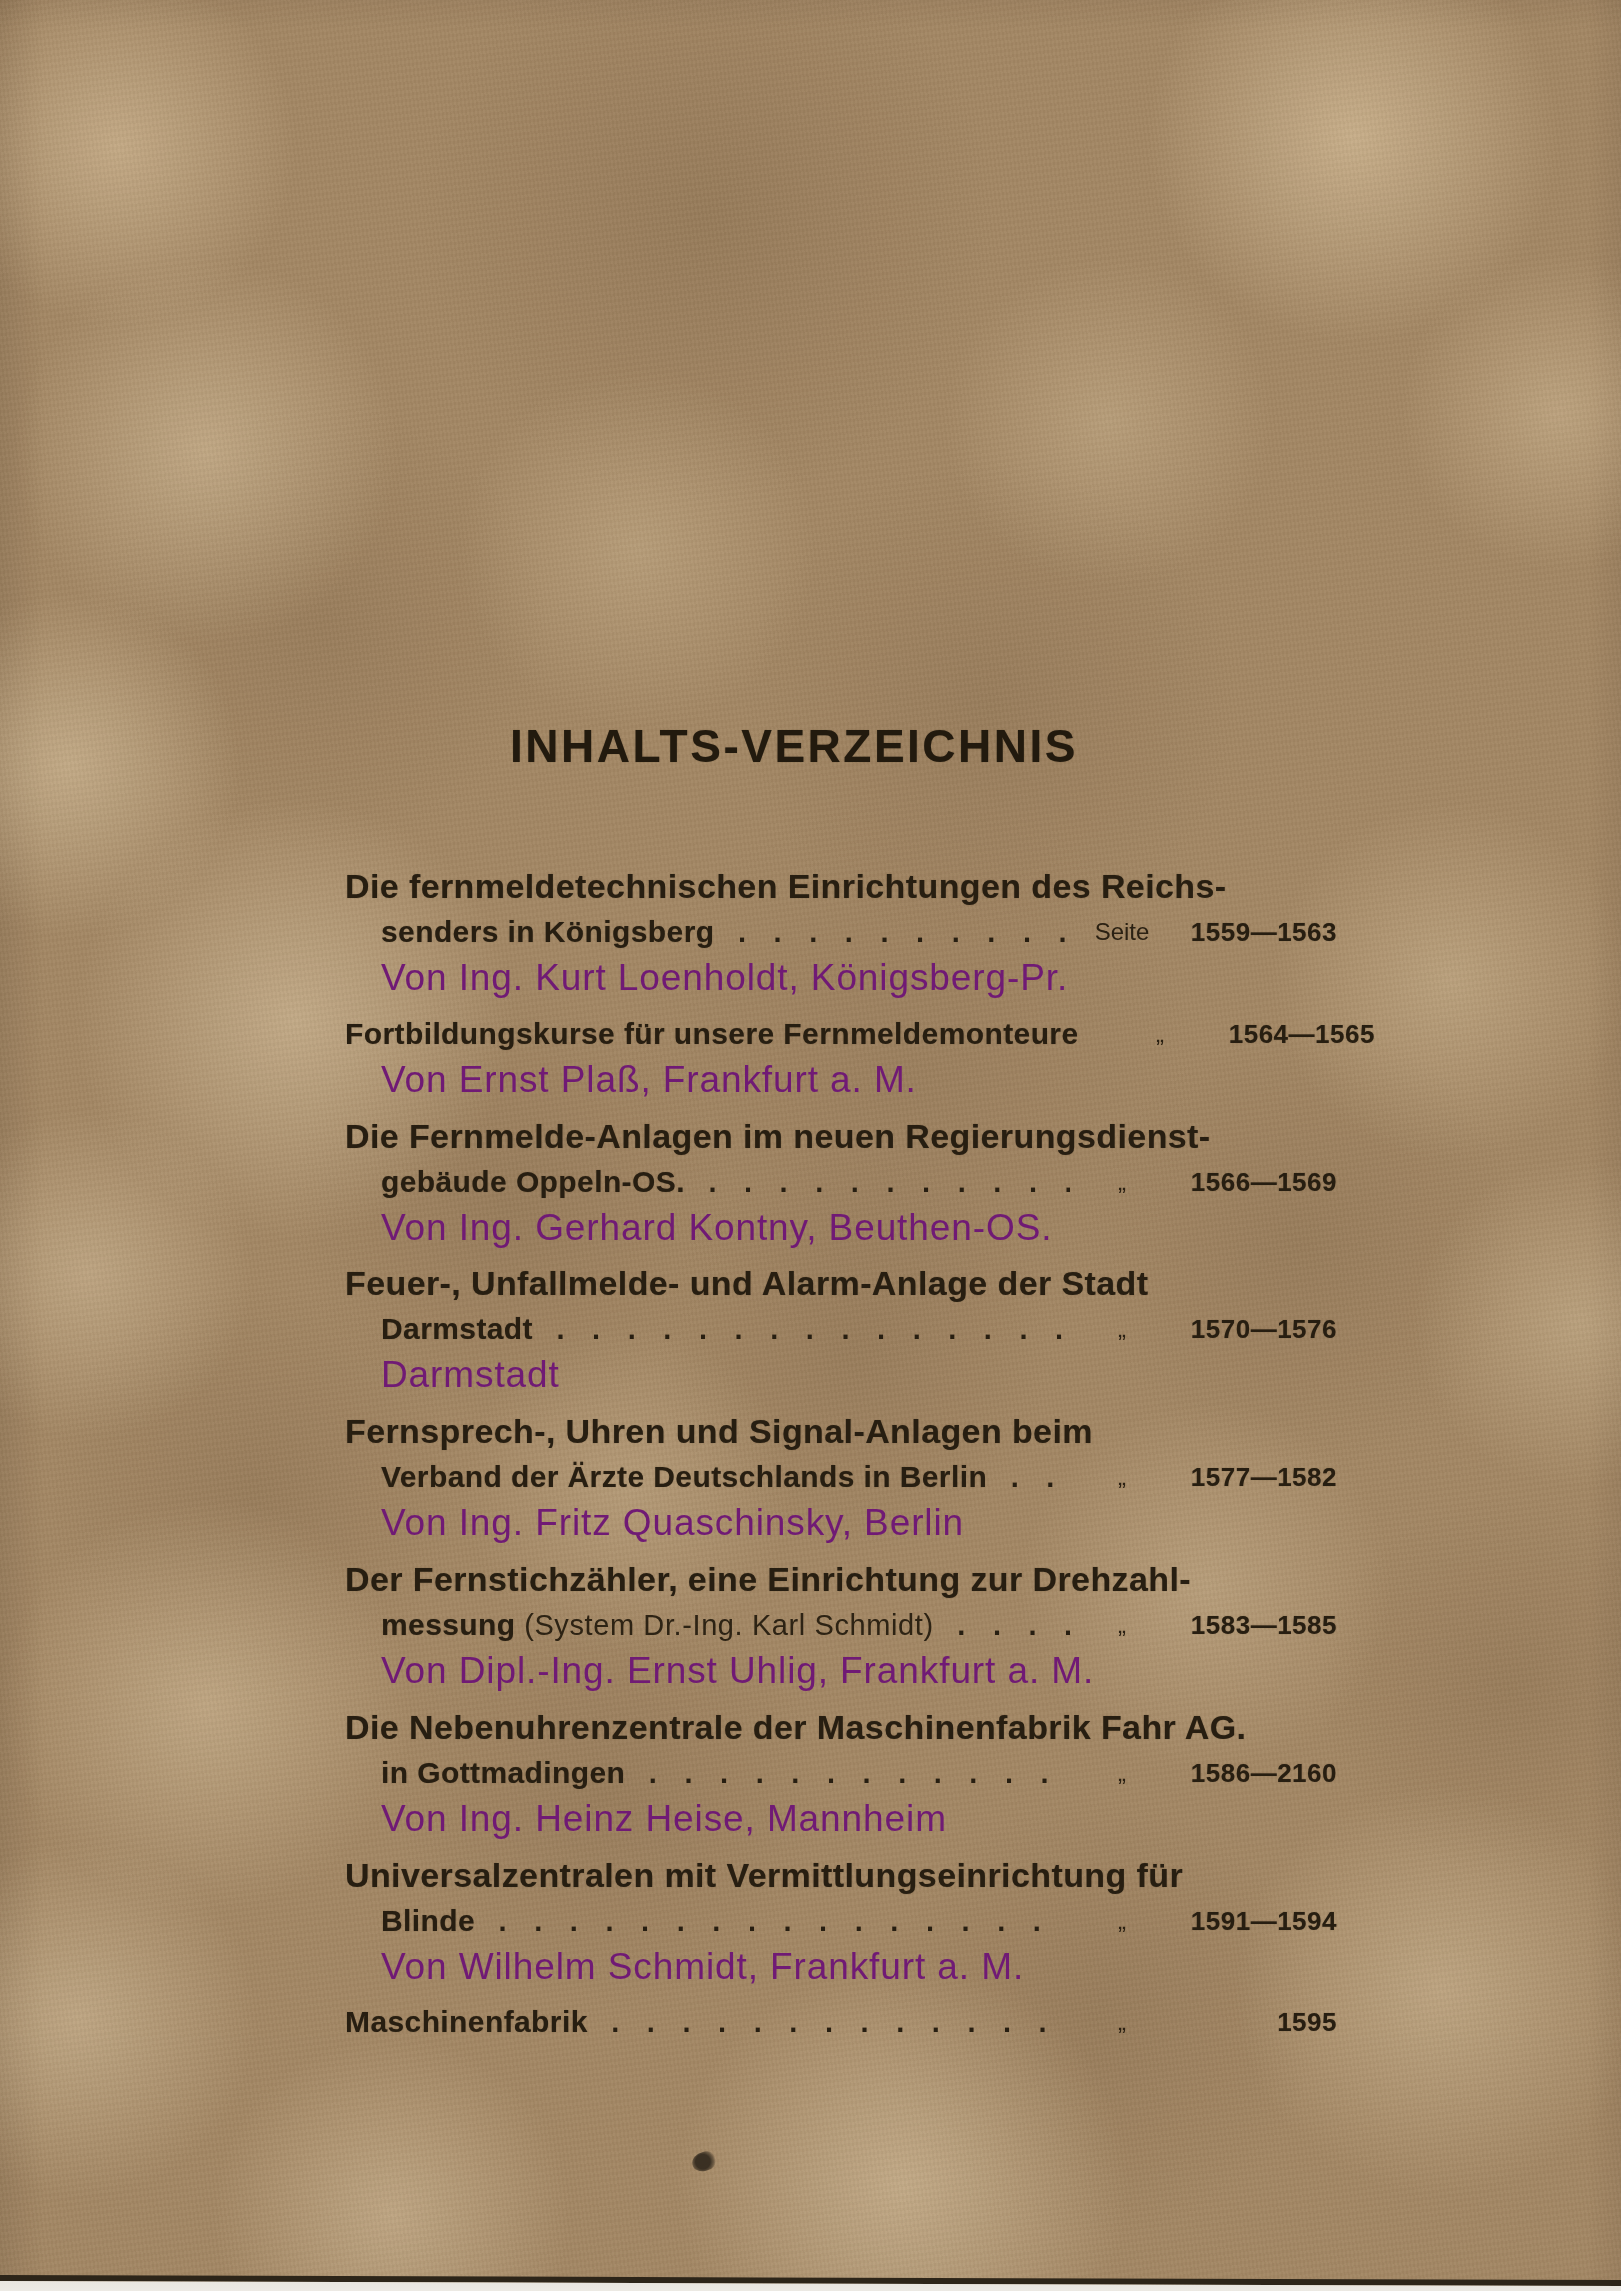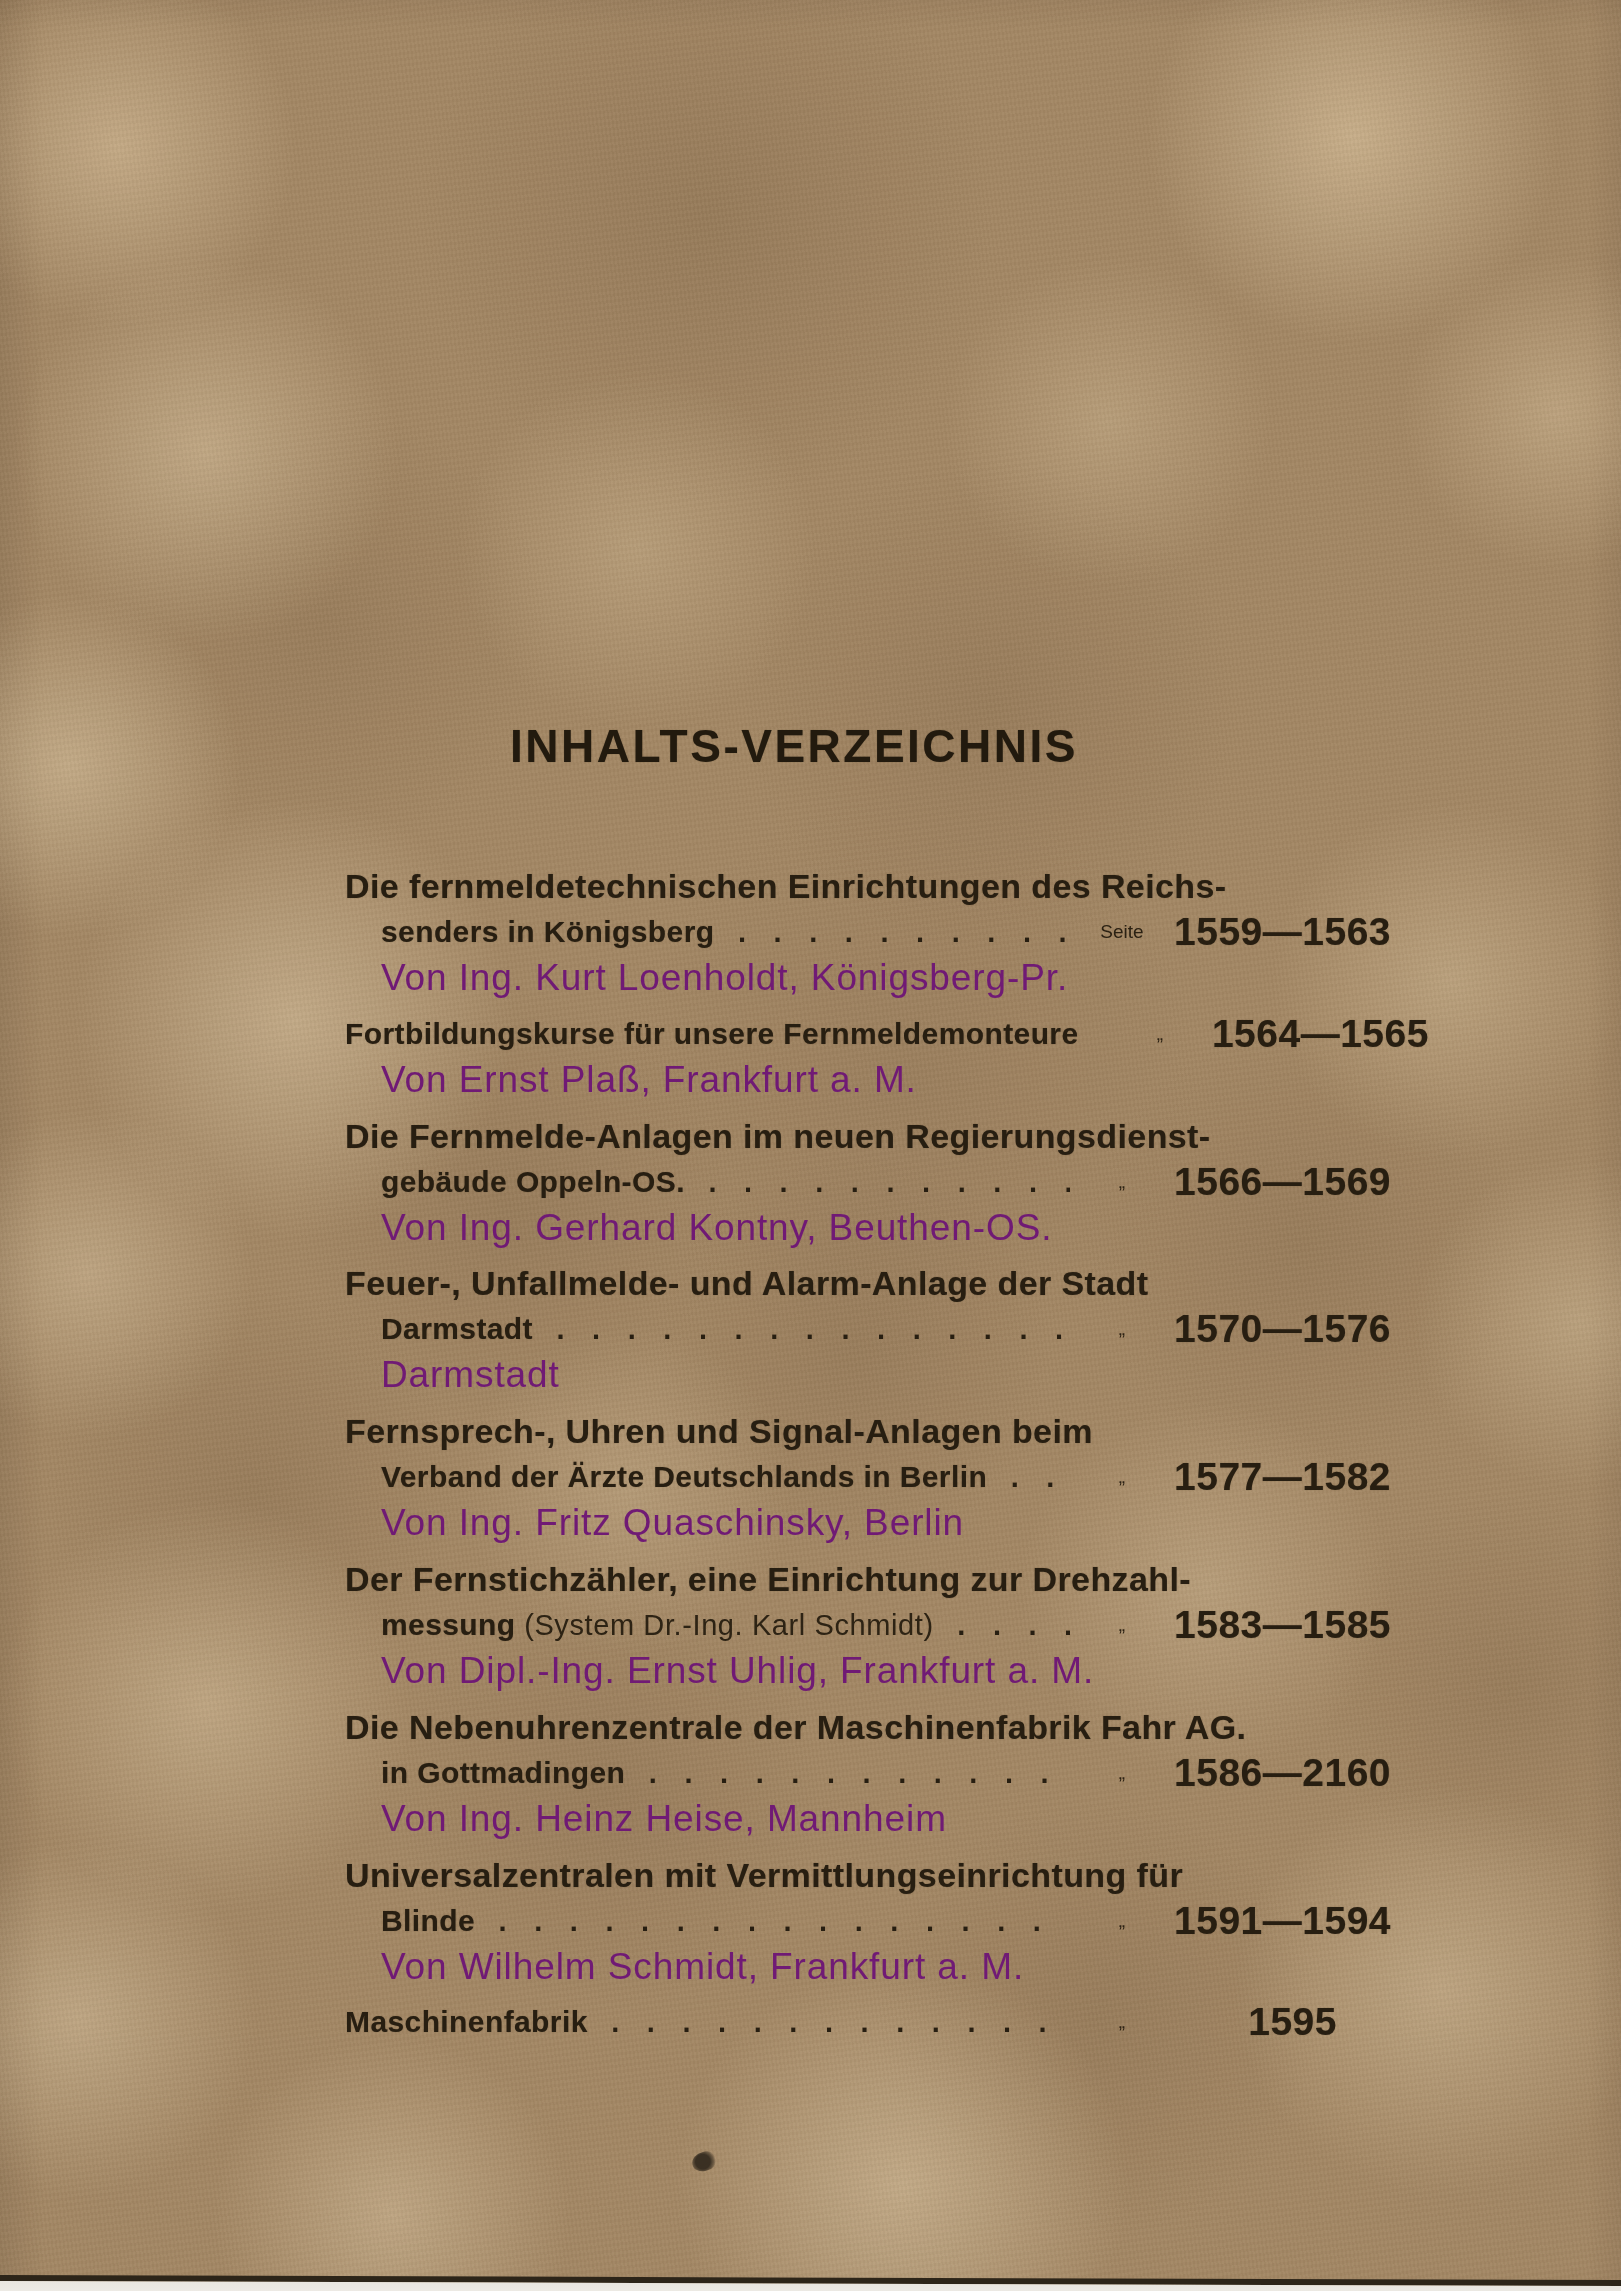--- a/index.html
+++ b/index.html
@@ -89,25 +89,25 @@
                text-shadow:0 0 1px rgba(40,30,15,.4); }
   .ref-text2 { flex:none; font-size:29px; font-weight:normal; letter-spacing:0.6px; white-space:pre; color:#2d2314; }
   .dots {
     flex:1 1 auto; overflow:hidden; white-space:nowrap;
     font-size:29px; font-weight:bold;
     padding-left:23.5px; padding-right:5.9px;
     letter-spacing:7.8px; word-spacing:3.9px; color:#271e11;
   }
   .ref-label {
     flex:none; width:104px; text-align:center;
-    font-size:19px; font-weight:normal; color:#2b2113; white-space:nowrap;
+    font-size:24px; font-weight:normal; color:#2b2113; white-space:nowrap;
   }
   .ref-range {
     flex:none; width:163px; text-align:right;
-    font-size:39px; font-weight:bold; letter-spacing:0.5px; white-space:nowrap;
+    font-size:26px; font-weight:bold; letter-spacing:0.5px; white-space:nowrap;
     text-shadow:0 0 1px rgba(40,30,15,.4);
   }
 
   
   .ink-blot {
     position:absolute; left:692px; top:2152px; width:23.5px; height:18.6px;
     background:radial-gradient(circle at 45% 50%, #3a3023 0 45%, rgba(58,48,35,.55) 65%, rgba(58,48,35,0) 80%);
     border-radius:58% 42% 50% 50%;
     transform:rotate(-12deg);
   }

